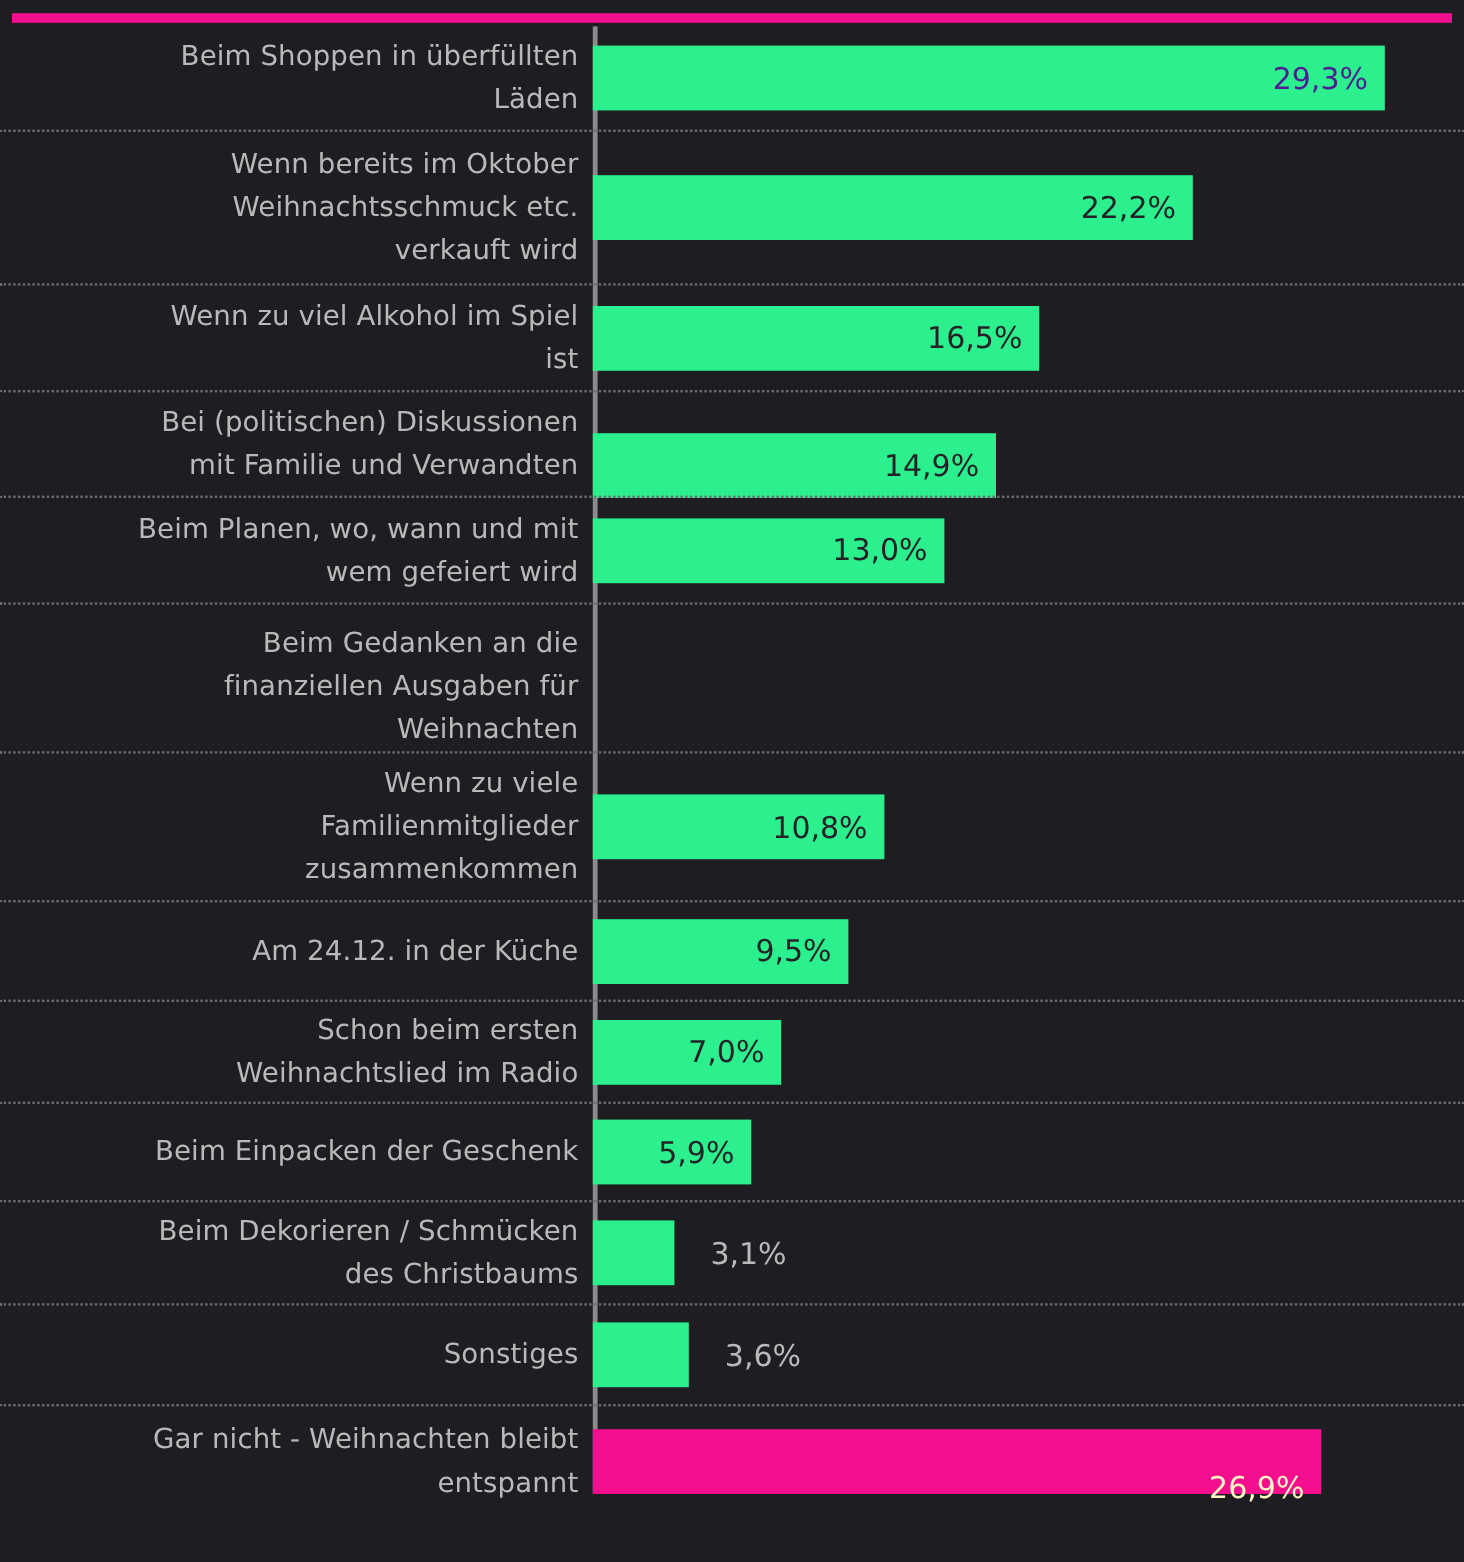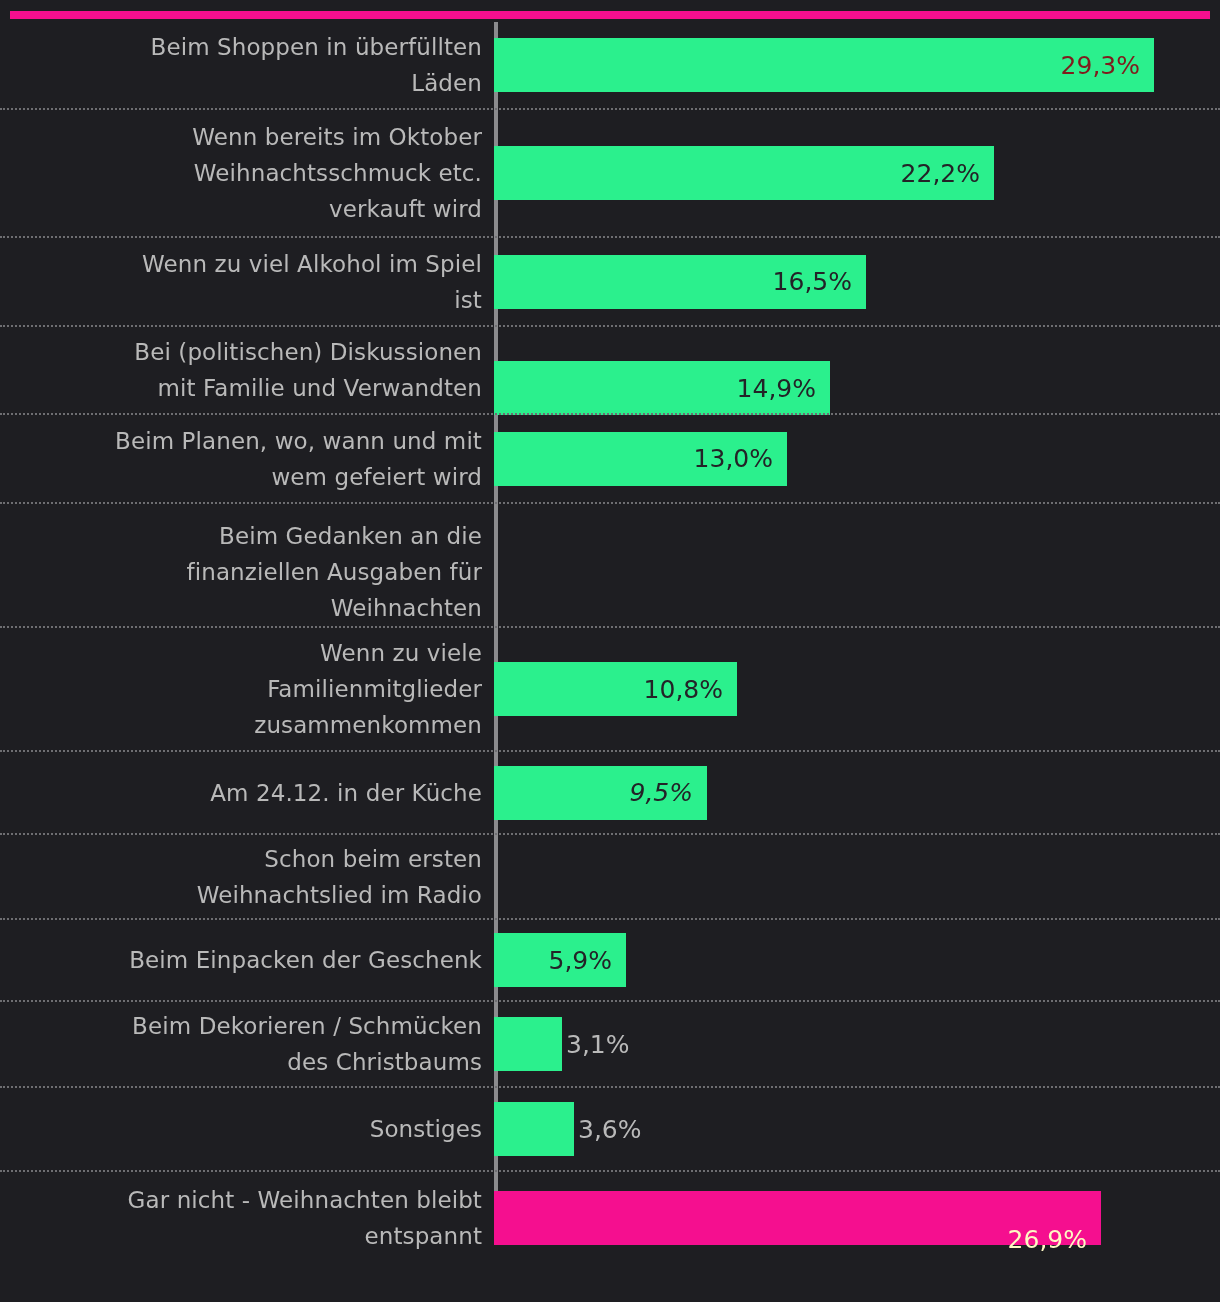--- a/index.html
+++ b/index.html
@@ -93,41 +93,41 @@
     color: #232327;
     padding-right: 14px;
     white-space: nowrap;
   }
   .bar.highlight .bar-value-inside {
     color: #ffffff;
   }
   .bar-value-outside {
     font-size: 25px;
     color: #b9b9b9;
-    padding-left: 4px;
+    padding-left: 30px;
     white-space: nowrap;
   }
 </style>
 </head>
 <body style="background: rgb(30, 30, 34);">
 
 <div id="chart-root" style="background: rgb(30, 30, 34);">
 
   <div id="accent-strip" style="background: rgb(245, 15, 143);"></div>
 
   <div id="axis-line" style="background: rgb(139, 139, 142);"></div>
 
   <div id="plot-area">
       <div class="bar-row" style="height: 86px;">
         <div class="cat-label">Beim Shoppen in überfüllten
 Läden</div>
         <div class="bar-track">
           <div class="bar-wrap">
             <div class="bar" style="width: 660px; background: rgb(43, 240, 141);">
-              <span class="bar-value-inside" style="color: #7f1d1d;">29,3%</span>
+              <span class="bar-value-inside" style="color: #4c1d95;">29,3%</span>
             </div>
           </div>
         </div>
       </div>
       <div class="bar-row" style="height: 128px;">
         <div class="cat-label">Wenn bereits im Oktober
 Weihnachtsschmuck etc.
 verkauft wird</div>
         <div class="bar-track">
           <div class="bar-wrap">
@@ -184,29 +184,36 @@
             <div class="bar" style="width: 243px; background: rgb(43, 240, 141);">
               <span class="bar-value-inside" style="color: rgb(35, 35, 39);">10,8%</span>
             </div>
           </div>
         </div>
       </div>
       <div class="bar-row" style="height: 83px;">
         <div class="cat-label">Am 24.12. in der Küche</div>
         <div class="bar-track">
           <div class="bar-wrap">
-            <div class="bar" style="width: 213px; background: rgb(43, 240, 141); font-style: italic;">
+            <div class="bar" style="width: 213px; background: rgb(43, 240, 141);">
               <span class="bar-value-inside" style="color: rgb(35, 35, 39);">9,5%</span>
             </div>
           </div>
         </div>
       </div>
       <div class="bar-row" style="height: 85px;">
         <div class="cat-label">Schon beim ersten
 Weihnachtslied im Radio</div>
+        <div class="bar-track">
+          <div class="bar-wrap">
+            <div class="bar" style="width: 157px; background: rgb(43, 240, 141);">
+              <span class="bar-value-inside" style="color: rgb(35, 35, 39);">7,0%</span>
+            </div>
+          </div>
+        </div>
       </div>
       <div class="bar-row" style="height: 82px;">
         <div class="cat-label">Beim Einpacken der Geschenk</div>
         <div class="bar-track">
           <div class="bar-wrap">
             <div class="bar" style="width: 132px; background: rgb(43, 240, 141);">
               <span class="bar-value-inside" style="color: rgb(35, 35, 39);">5,9%</span>
             </div>
           </div>
         </div>

